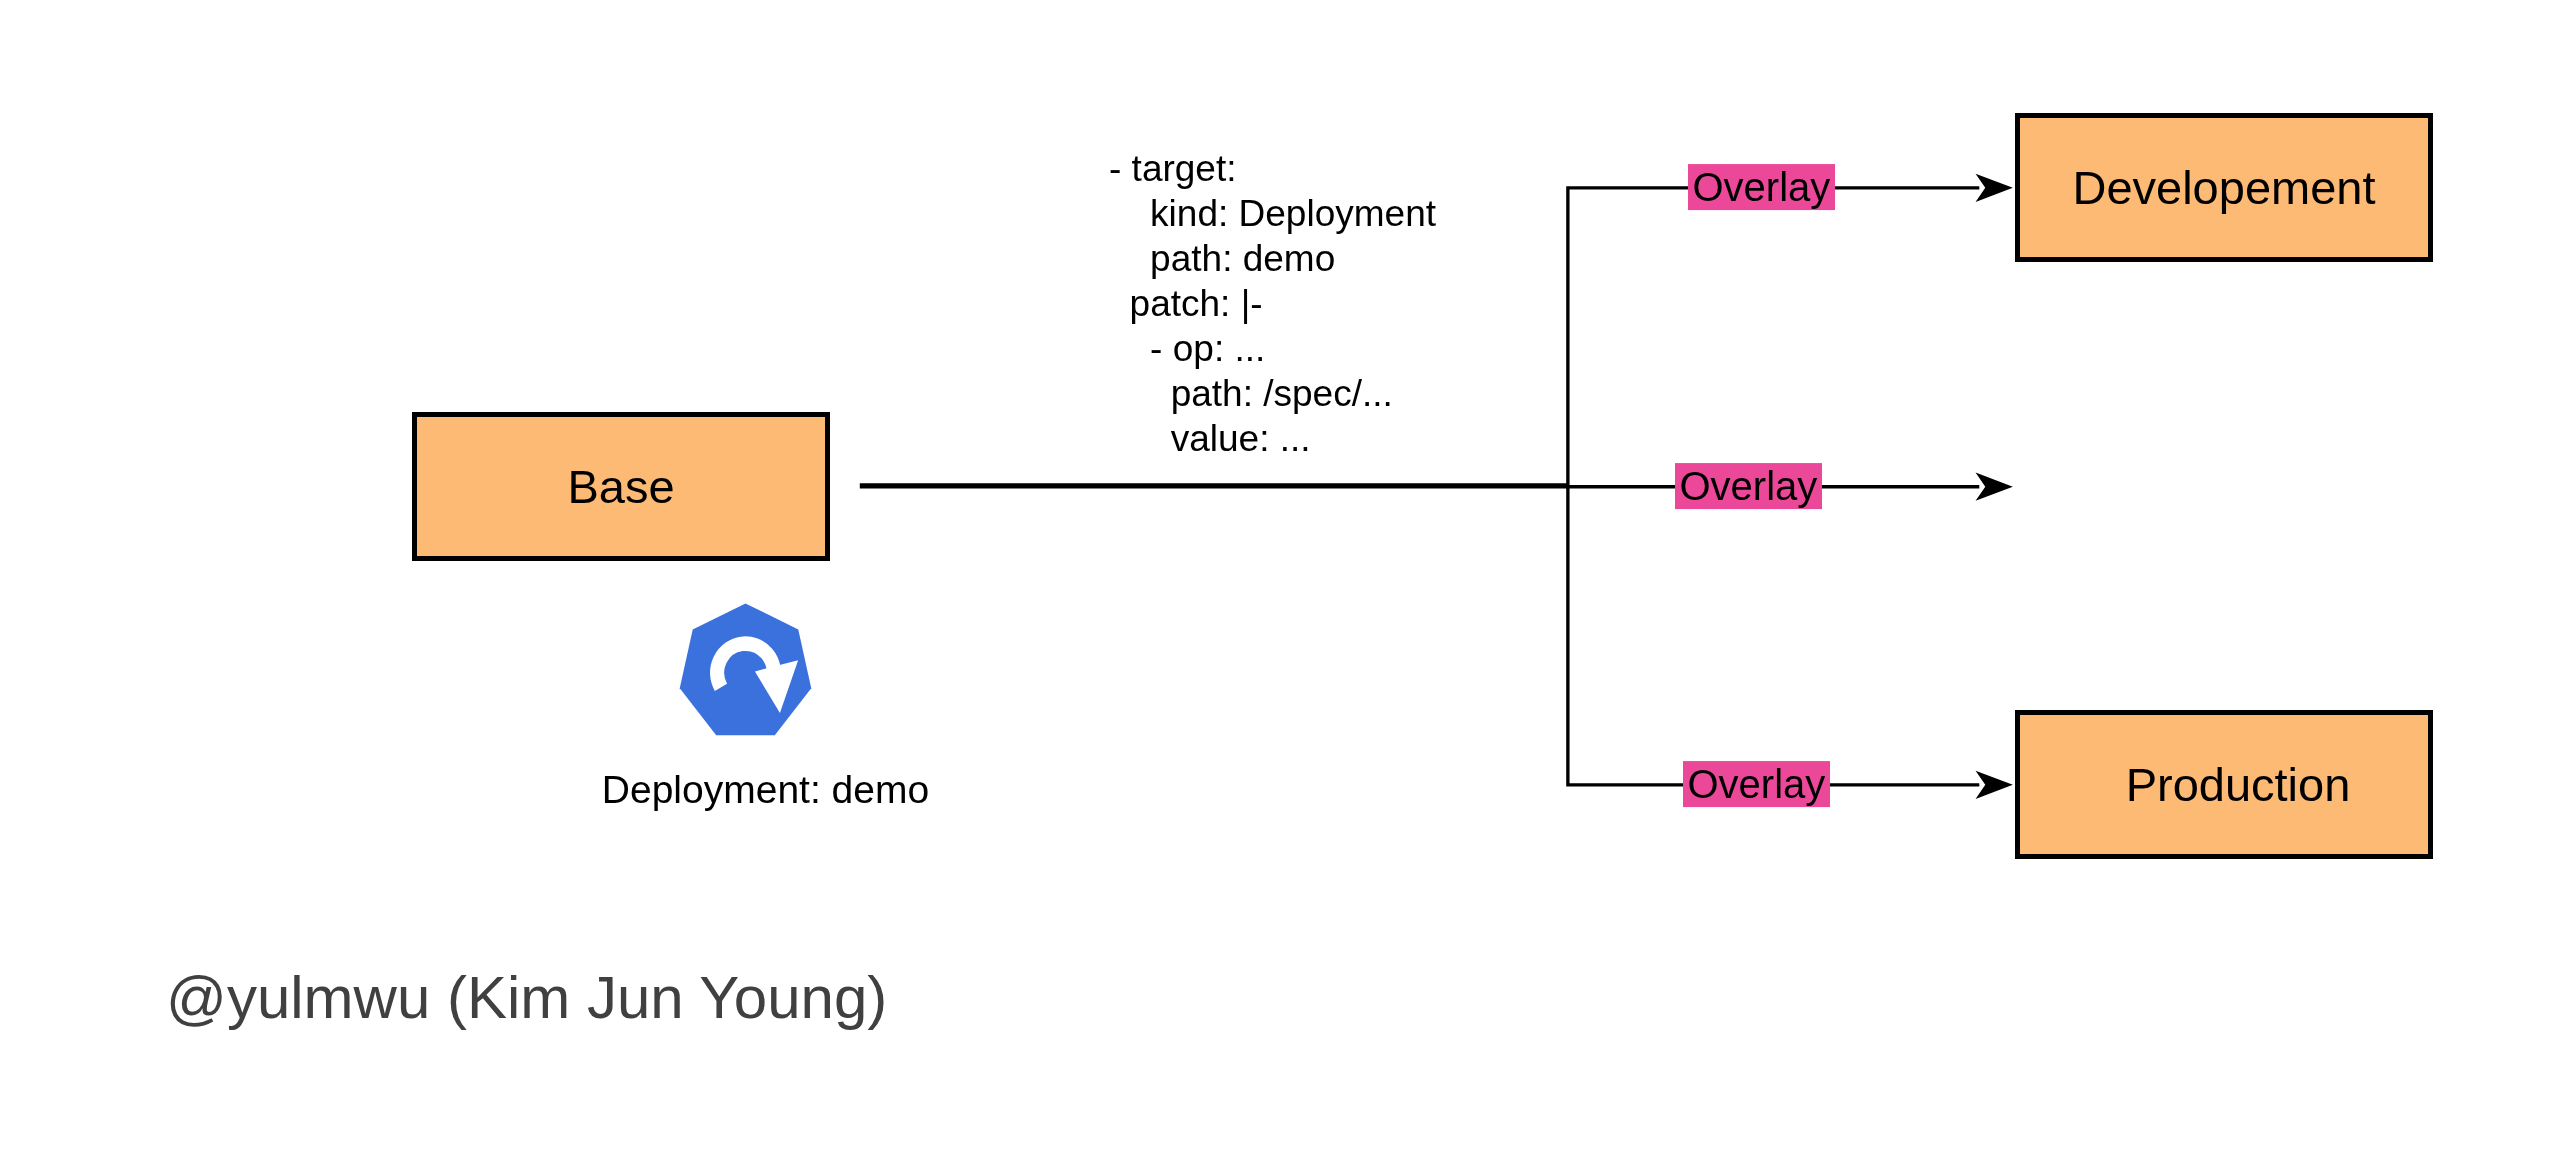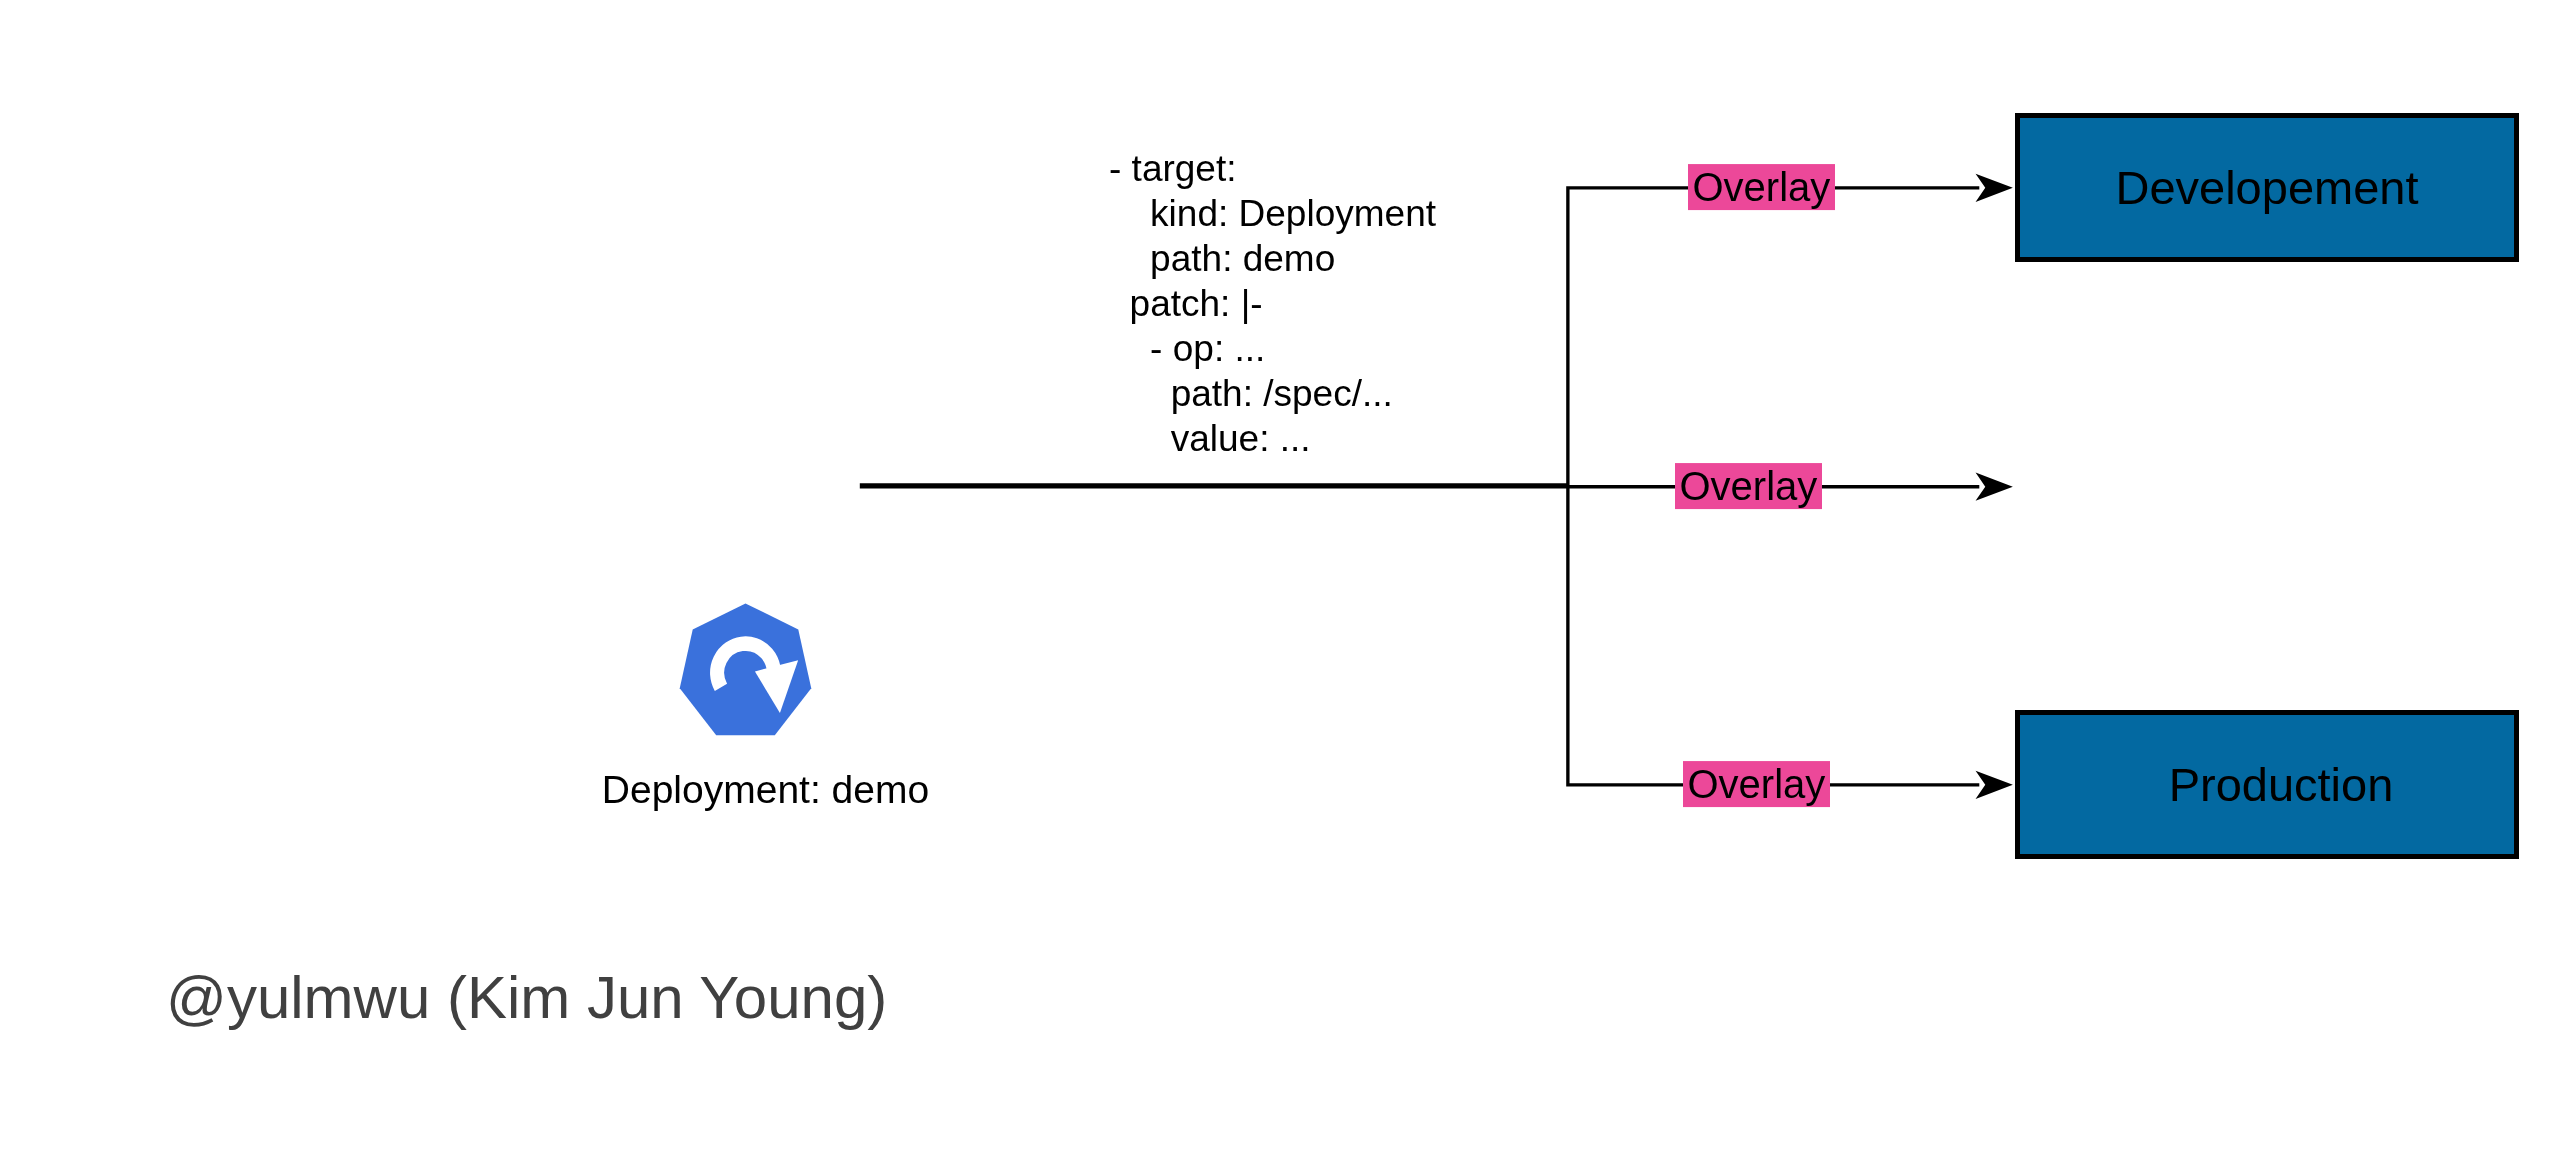--- a/index.html
+++ b/index.html
@@ -18,24 +18,24 @@
   }
   .connectors {
     position: absolute;
     left: 0;
     top: 0;
     width: 2576px;
     height: 1159px;
   }
   .node {
     position: absolute;
-    width: 504px;
+    width: 418px;
     height: 149px;
     border: 5.2px solid #000000;
-    background: #0369a1;
+    background: #fdba74;
     box-sizing: border-box;
     display: flex;
     align-items: center;
     justify-content: center;
     font-size: 47px;
     line-height: 1;
     white-space: nowrap;
   }
   .node-base        { left: 412px;  top: 412px; }
   .node-development { left: 2015px; top: 113px; }
@@ -104,20 +104,23 @@
 
     <path d="M2655,252 H2103 V1053 H2655" stroke="#000000" stroke-width="4.5" fill="none"></path>
 
     <path d="M2103,653 H2655" stroke="#000000" stroke-width="4.5" fill="none"></path>
 
     <polygon points="2700,252 2650,233 2663,252 2650,271" fill="#000000"></polygon>
     <polygon points="2700,653 2650,634 2663,653 2650,672" fill="#000000"></polygon>
     <polygon points="2700,1053 2650,1034 2663,1053 2650,1072" fill="#000000"></polygon>
   </svg>
 
+  <div class="node node-base">
+    <span>Base</span>
+  </div>
   <div class="node node-development">
     <span>Developement</span>
   </div>
   <div class="node node-production">
     <span>Production</span>
   </div>
 
   <div class="edge-label edge-label-top">Overlay</div>
   <div class="edge-label edge-label-middle">Overlay</div>
   <div class="edge-label edge-label-bottom">Overlay</div>

